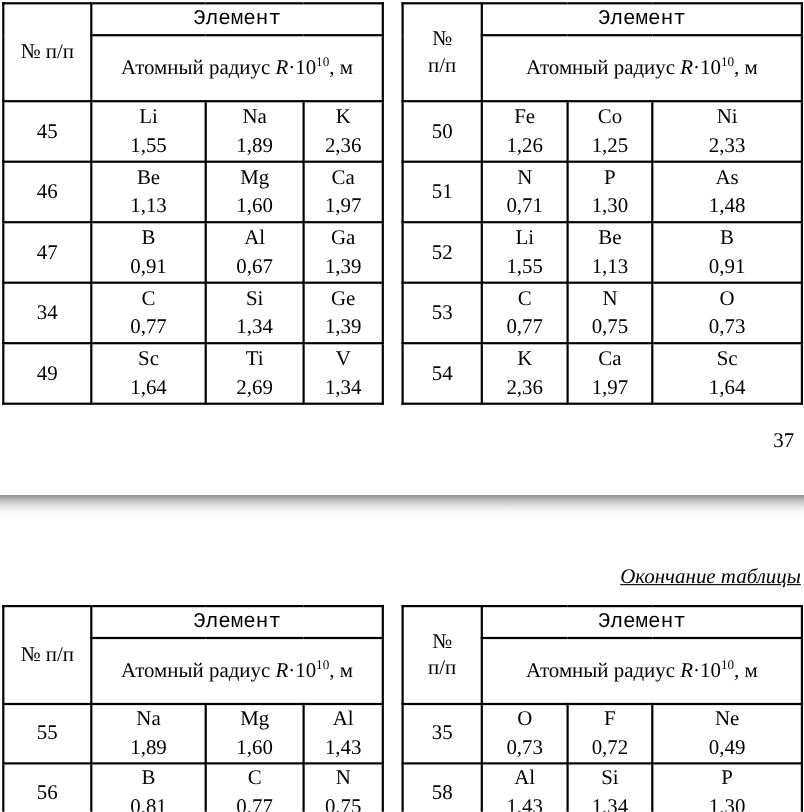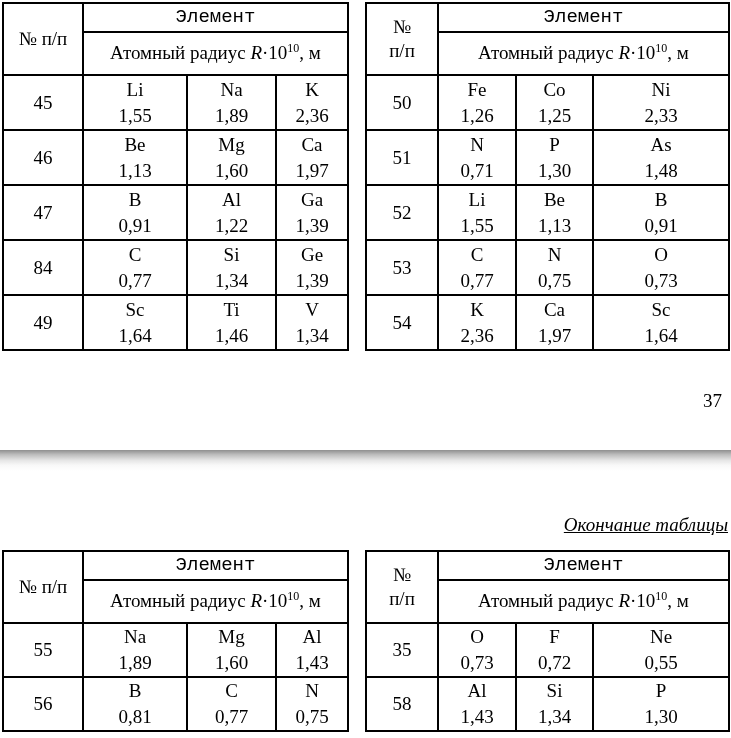--- a/index.html
+++ b/index.html
@@ -33,21 +33,21 @@
   .t-left  col.col-num { width: 80px; }
   .t-left  col.col-1   { width: 104px; }
   .t-left  col.col-2   { width: 89px; }
   .t-left  col.col-3   { width: 72px; }
   .t-right col.col-num { width: 72px; }
   .t-right col.col-1   { width: 78px; }
   .t-right col.col-2   { width: 77px; }
   .t-right col.col-3   { width: 136px; }
 
   tr.hr1 td.elem-head { height: 29px; font-family: Liberation Mono, monospace; }
-  tr.hr2 td.radius-head { height: 43px; }
+  tr.hr2 td.radius-head { height: 60px; }
   .band-top tr.data-row { height: 55px; margin-top: 36px; }
   .band-bottom tr.data-row { height: 54px; }
 
   td.radius-head sup { font-size: 12px; }
   td.num-head .line { display: block; line-height: 24px; }
 
   td.element-cell .sym, td.element-cell .val { display: block; line-height: 26px; }
 
   .page-number {
     position: absolute;
@@ -119,29 +119,29 @@
           </td>
       </tr>
       <tr class="data-row">
         <td class="num">47</td>
         <td class="element-cell">
             <span class="sym">B</span>
             <span class="val">0,91</span>
           </td>
         <td class="element-cell">
             <span class="sym">Al</span>
-            <span class="val">1,22</span>
+            <span class="val">0,67</span>
           </td>
         <td class="element-cell">
             <span class="sym">Ga</span>
             <span class="val">1,39</span>
           </td>
       </tr>
       <tr class="data-row">
-        <td class="num">84</td>
+        <td class="num">34</td>
         <td class="element-cell">
             <span class="sym">C</span>
             <span class="val">0,77</span>
           </td>
         <td class="element-cell">
             <span class="sym">Si</span>
             <span class="val">1,34</span>
           </td>
         <td class="element-cell">
             <span class="sym">Ge</span>
@@ -149,21 +149,21 @@
           </td>
       </tr>
       <tr class="data-row">
         <td class="num">49</td>
         <td class="element-cell">
             <span class="sym">Sc</span>
             <span class="val">1,64</span>
           </td>
         <td class="element-cell">
             <span class="sym">Ti</span>
-            <span class="val">1,46</span>
+            <span class="val">2,69</span>
           </td>
         <td class="element-cell">
             <span class="sym">V</span>
             <span class="val">1,34</span>
           </td>
       </tr>
     </tbody>
   </table>
 
   <table class="data-table t-right">
@@ -342,21 +342,21 @@
         <td class="element-cell">
             <span class="sym">O</span>
             <span class="val">0,73</span>
           </td>
         <td class="element-cell">
             <span class="sym">F</span>
             <span class="val">0,72</span>
           </td>
         <td class="element-cell">
             <span class="sym">Ne</span>
-            <span class="val">0,55</span>
+            <span class="val">0,49</span>
           </td>
       </tr>
       <tr class="data-row">
         <td class="num">58</td>
         <td class="element-cell">
             <span class="sym">Al</span>
             <span class="val">1,43</span>
           </td>
         <td class="element-cell">
             <span class="sym">Si</span>

